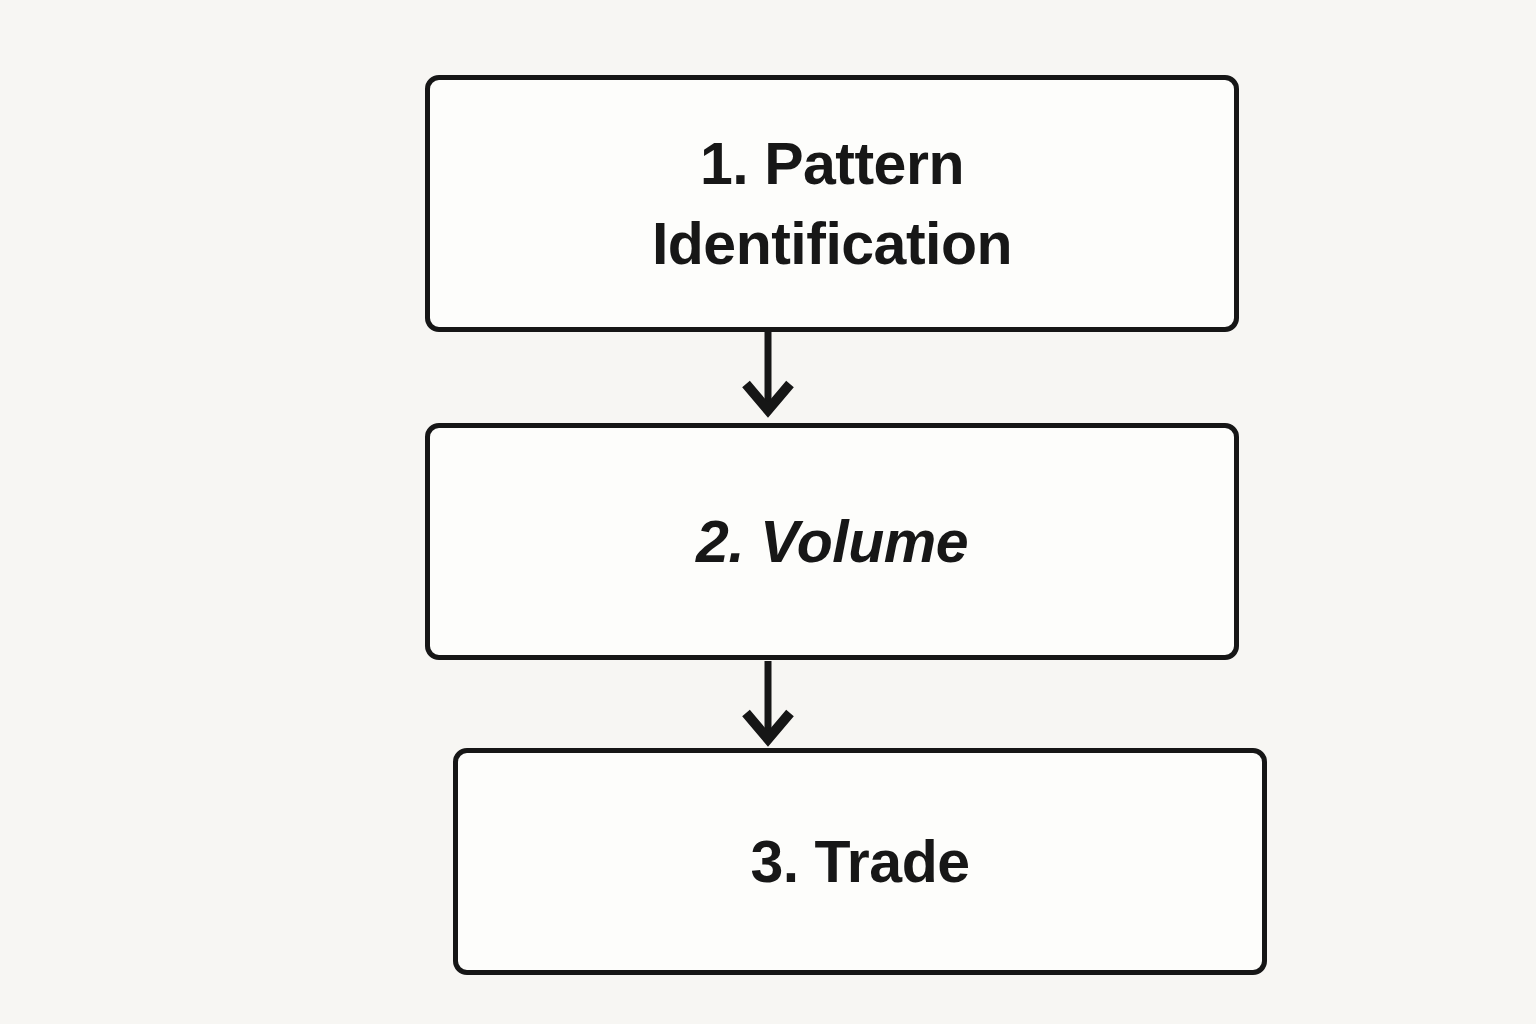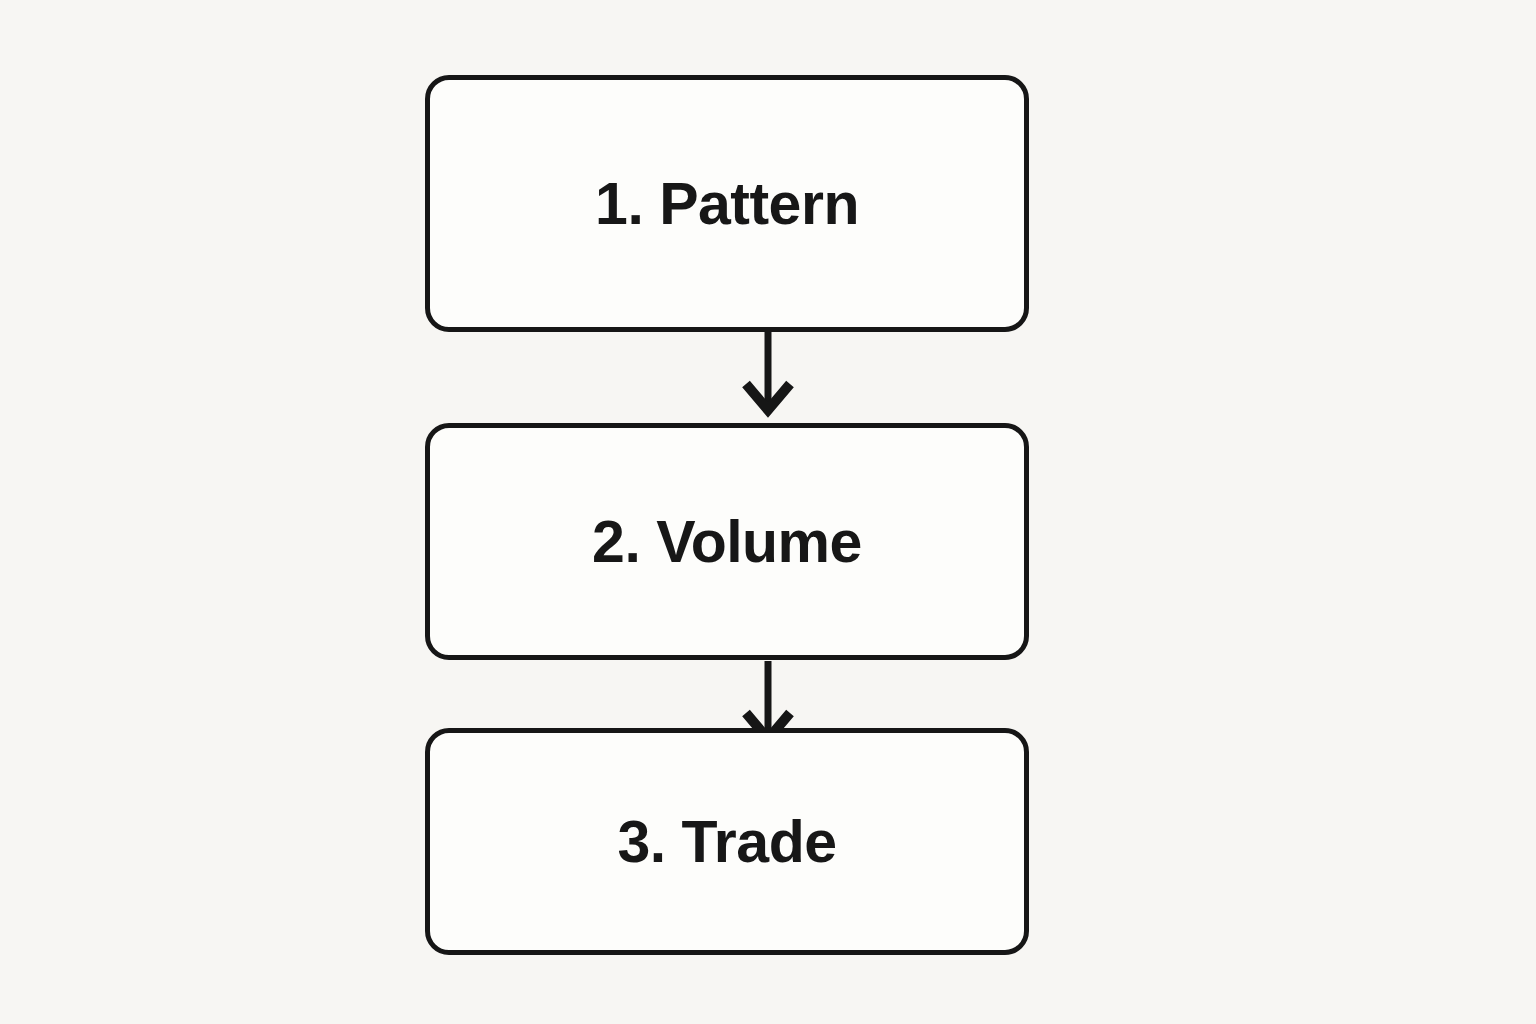--- a/index.html
+++ b/index.html
@@ -11,60 +11,61 @@
     position: relative;
     width: 1536px;
     height: 1024px;
     background: #f7f6f3;
     overflow: hidden;
     font-family: "Liberation Sans", "DejaVu Sans", sans-serif;
   }
   .step-box {
     position: absolute;
     left: 425px;
-    width: 604px;
+    width: 814px;
     box-sizing: border-box;
     background: #fdfdfb;
     border: 5px solid #161616;
-    border-radius: 24px;
+    border-radius: 14px;
     display: flex;
     align-items: center;
     justify-content: center;
     text-align: center;
   }
   .step-box .label {
     font-size: 59px;
     font-weight: 700;
     line-height: 80px;
     letter-spacing: -0.5px;
     color: #171717;
   }
   .step-box .label span {
     display: block;
   }
   .box-1 { top: 75px;  height: 257px; }
-  .box-2 { top: 423px; height: 237px; }
-  .box-3 { top: 728px; height: 227px; }
+  .box-2 { top: 423px; height: 237px; font-style: italic; }
+  .box-3 { top: 748px; height: 227px; margin-left: 28px; }
   .arrow {
     position: absolute;
     left: 736px;
     width: 64px;
     height: 90px;
   }
   .arrow-1 { top: 330px; }
   .arrow-2 { top: 659px; }
 </style>
 </head>
 <body>
 
 <div class="canvas">
 
   <div class="step-box box-1">
     <div class="label">
       <span>1. Pattern</span>
+      <span>Identification</span>
     </div>
   </div>
 
   <svg class="arrow arrow-1" viewBox="0 0 64 90" fill="none" xmlns="http://www.w3.org/2000/svg">
     <path d="M32 2 L32 72" stroke-width="7" fill="none" stroke="#161616"></path>
     <path d="M10 54 L32 80 L54 54" stroke-width="10" fill="none" stroke-linejoin="miter" stroke="#161616"></path>
   </svg>
 
   <div class="step-box box-2">
     <div class="label">

